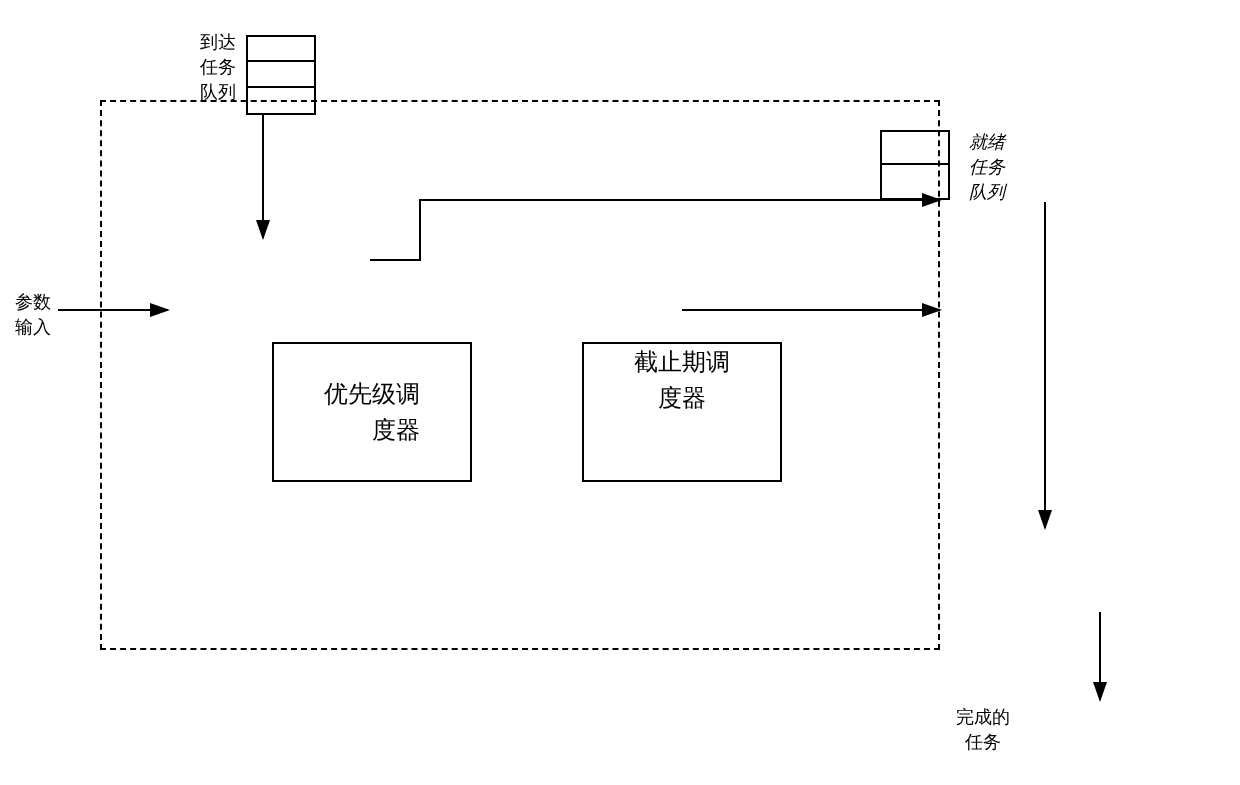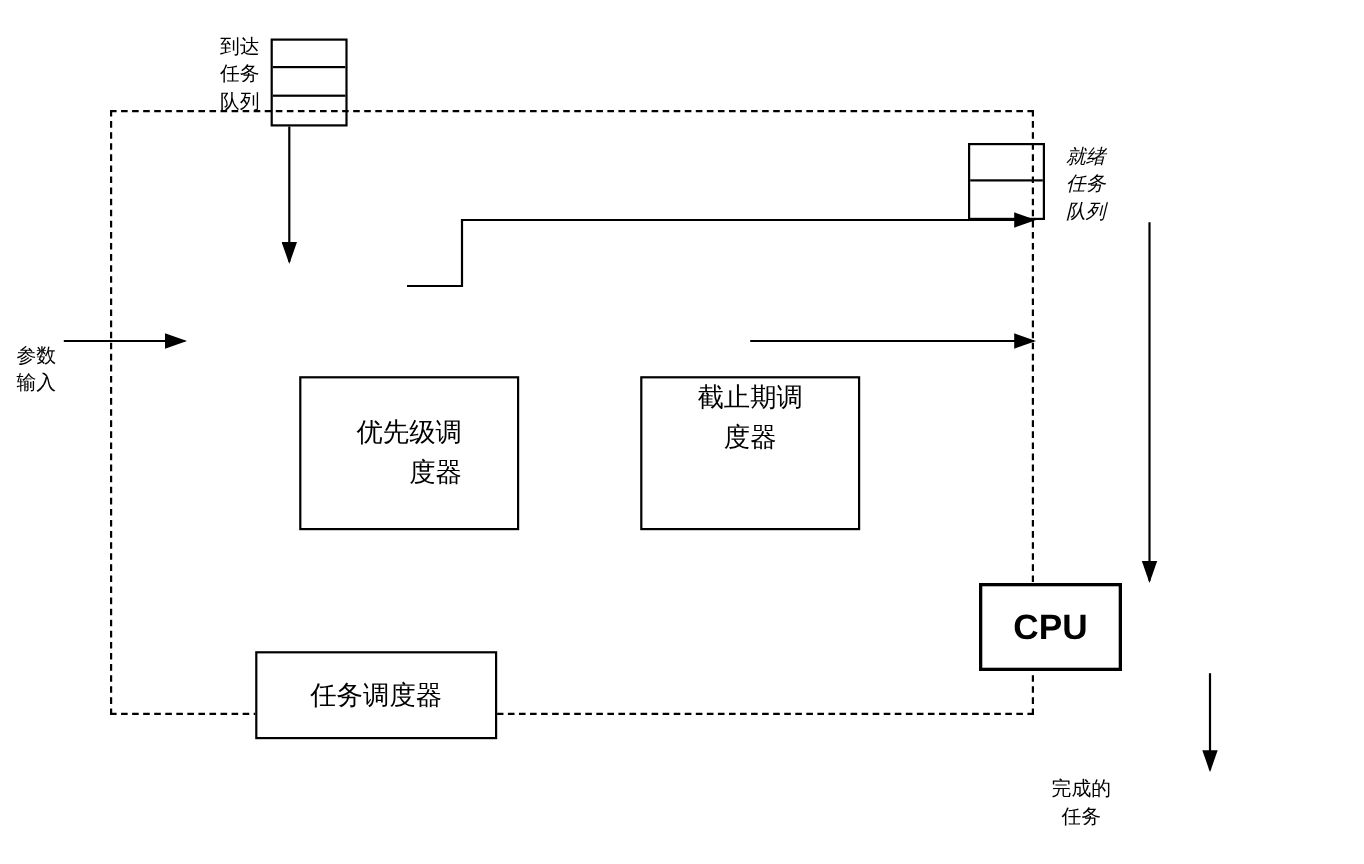--- a/index.html
+++ b/index.html
@@ -162,21 +162,21 @@
     }
     .cpu-label {
       font-size: 32px;
       font-weight: bold;
       font-family: Arial, sans-serif;
     }
 
     
     .param-input-label {
       position: absolute;
-      top: 311px;
+      top: 290px;
       left: 15px;
       font-size: 18px;
       line-height: 1.4;
       text-align: justify;
       width: 36px;
     }
 
     .completed-task-label {
       position: absolute;
       bottom: 40px;
@@ -246,45 +246,39 @@
       </div>
     </div>
 
     <div class="deadline-scheduler">
       <div class="deadline-scheduler-label">
         <span>截止期调</span><br>
         <span>度器</span>
       </div>
     </div>
 
-    <div class="task-scheduler">
-      <span class="task-scheduler-label">任务调度器</span>
-    </div>
 
   </div>
 
   <div class="param-input-label">
     <span>参数</span><br>
     <span>输入</span>
   </div>
 
   <div class="ready-queue" style="top: 130px; right: 170px;">
     <div class="ready-queue-box">
       <div class="row"></div>
       <div class="row"></div>
     </div>
     <div class="ready-queue-label">
       <span>就绪</span><br>
       <span>任务</span><br>
       <span>队列</span>
     </div>
   </div>
 
-  <div class="cpu-box" style="top: 530px; right: 100px;">
-    <span class="cpu-label">CPU</span>
-  </div>
 
   <div class="completed-task-label" style="bottom: 30px; right: 110px;">
     <span>完成的</span><br>
     <span>任务</span>
   </div>
 
 </div>
 
 </body></html>

